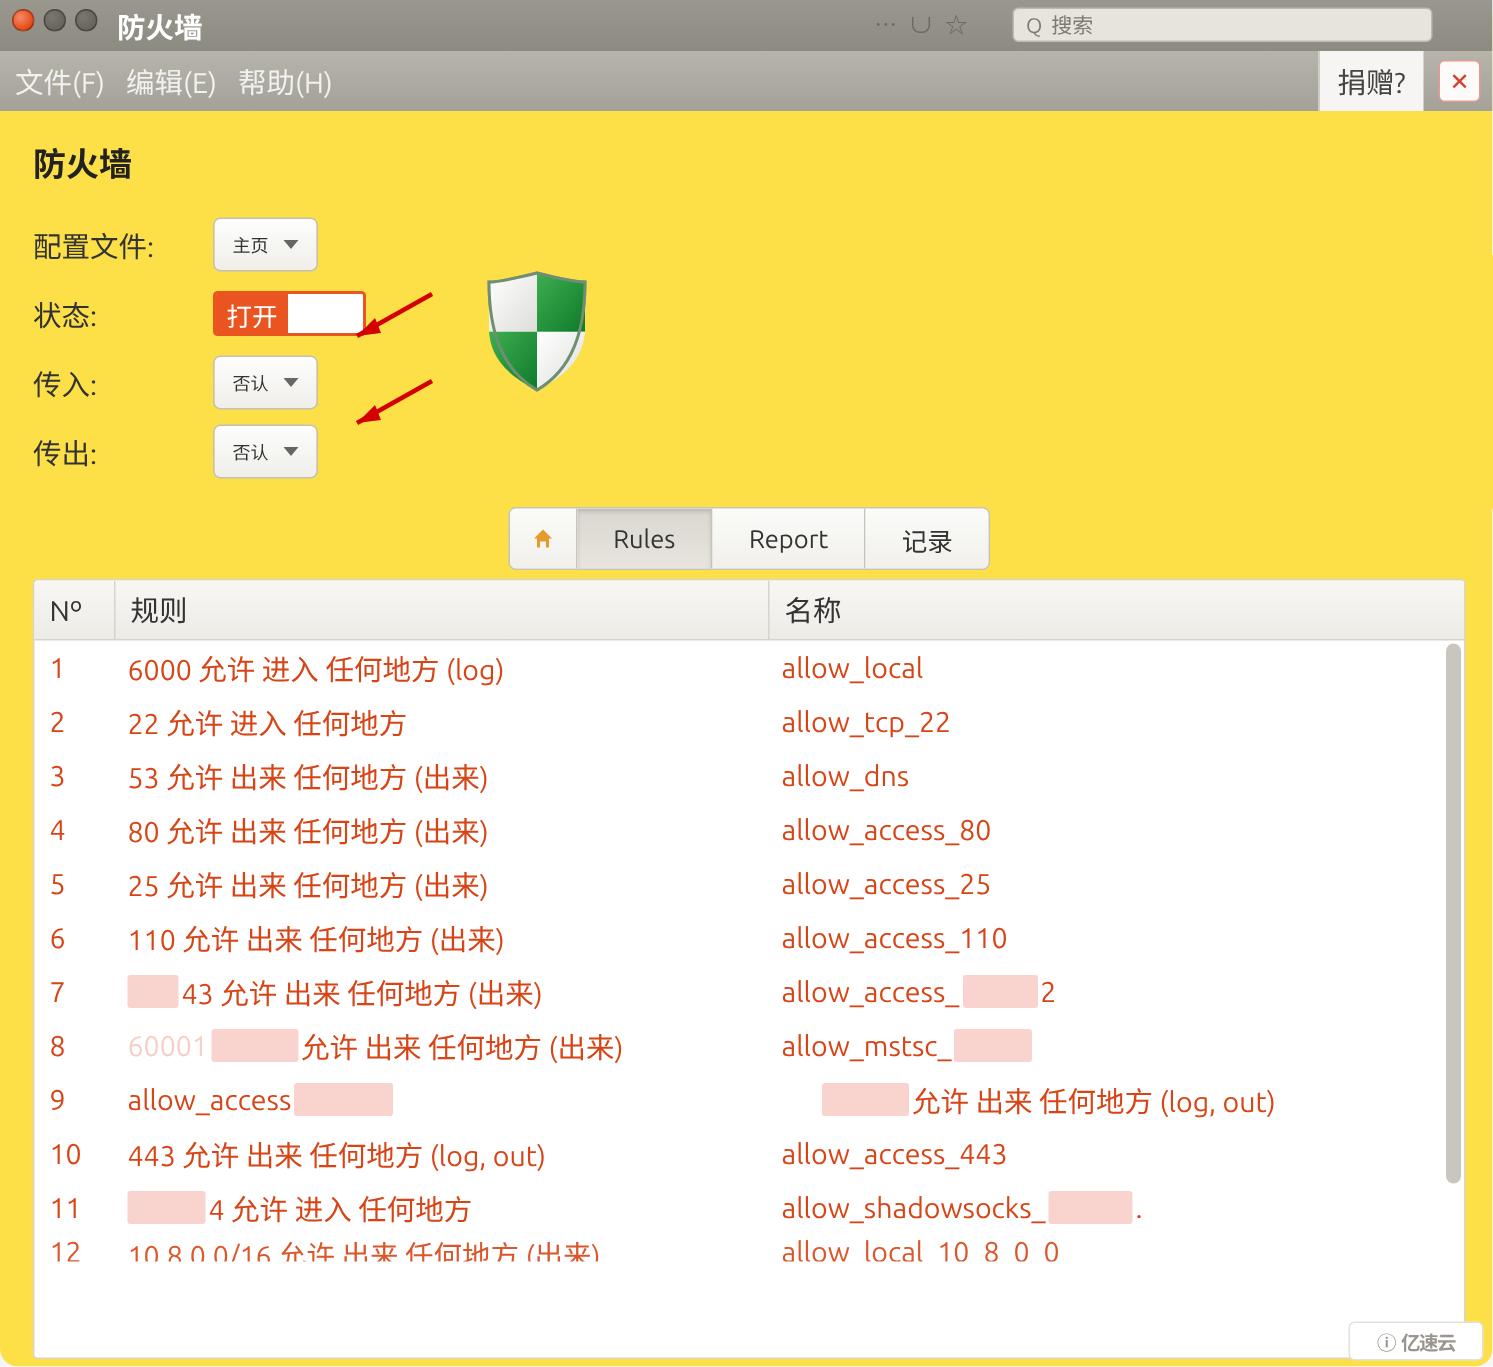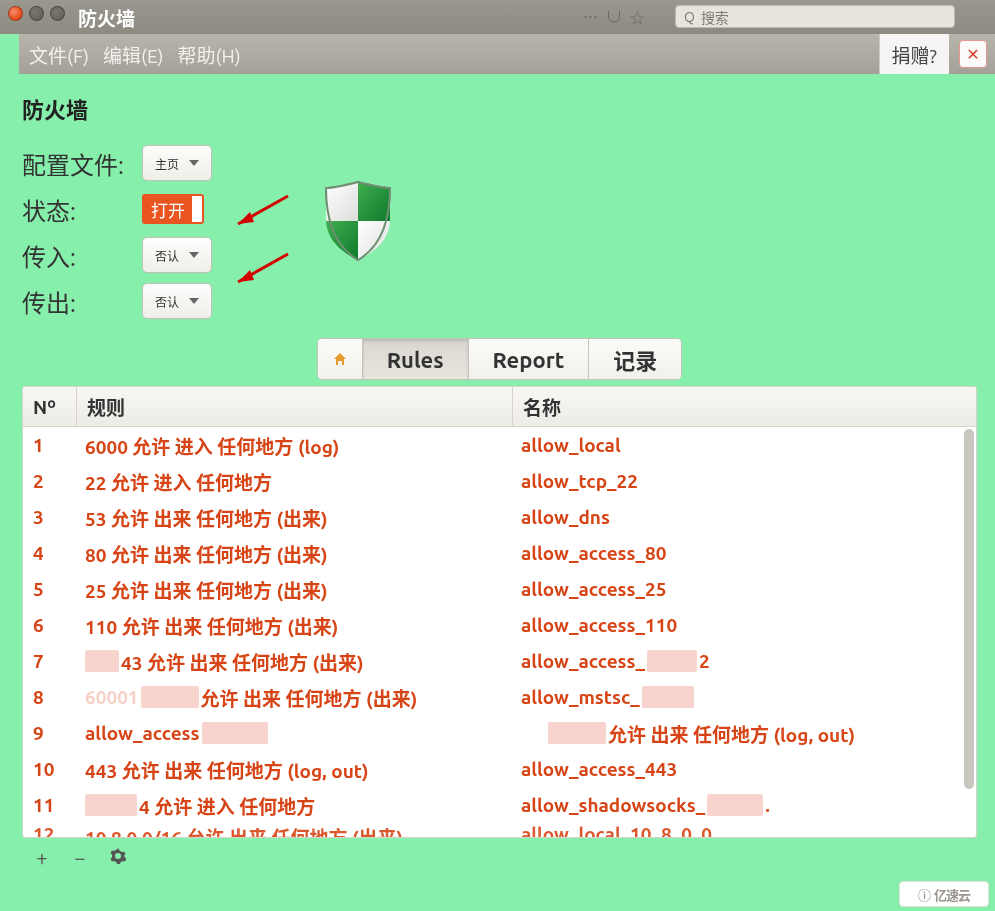--- a/index.html
+++ b/index.html
@@ -1,79 +1,79 @@
 <!DOCTYPE html>
 <html><head>
 <meta charset="utf-8">
 <style>
   * { box-sizing: border-box; }
   html, body { margin: 0; padding: 0; font-family: "Ubuntu", "Noto Sans CJK SC", "Microsoft YaHei", sans-serif; background: #f7f6f5; }
-  .window { width: 995px; height: 911px; position: relative; background: #86efac; }
+  .window { width: 995px; height: 911px; position: relative; background: #fde047; border-radius: 12px; }
 
   
   .hintbar { height: 34px; background: linear-gradient(#9a978f, #8d8a82); position: relative; }
   .hintbar .winbtns { position: absolute; left: 8px; top: 6px; display: flex; gap: 6px; }
   .winbtn { width: 15px; height: 15px; border-radius: 50%; border: 1px solid rgba(0,0,0,.3); }
   .winbtn.close { background: radial-gradient(circle at 35% 35%, #f58a6c, #e95420 60%, #c0390d); }
   .winbtn.min, .winbtn.max { background: radial-gradient(circle at 35% 35%, #7a7770, #5f5c55); }
   .hintbar .title { position: absolute; left: 78px; top: 4px; color: #fff; font-size: 19px; font-weight: 700; }
   .hintbar .rightfield {
     position: absolute; right: 40px; top: 5px; width: 280px; height: 23px;
     background: #e7e4de; border: 1px solid #bdb9b0; border-radius: 4px; display: flex; align-items: center; gap: 6px; padding: 0 8px; color: #7e7a72; font-size: 14px;
   }
   .hintbar .ldots { position: absolute; right: 350px; top: 6px; color: #6e6a63; font-size: 15px; display: flex; gap: 10px; align-items: center; }
 
   
-  .menubar { height: 40px; background: linear-gradient(#b7b4ac, #a4a199); display: flex; align-items: center; padding: 0 10px; color: #f2f1ee; font-size: 19px; gap: 14px; position: relative; margin-left: 19px; }
+  .menubar { height: 40px; background: linear-gradient(#b7b4ac, #a4a199); display: flex; align-items: center; padding: 0 10px; color: #f2f1ee; font-size: 19px; gap: 14px; position: relative; }
   .menubar .menu { cursor: default; }
   .closebtn {
     position: absolute; right: 8px; top: 6px; width: 28px; height: 28px;
     border: 1px solid #e49c92; border-radius: 4px; background: #fcfbfa;
     color: #d6402b; font-size: 16px; display: flex; align-items: center; justify-content: center;
   }
   .donate { position: absolute; right: 46px; top: 0; height: 40px; background: #f6f5f3; color: #444; font-size: 19px; padding: 6px 12px; border-left: 1px solid #cfccc5; display: flex; align-items: center; }
 
   
   .content { padding: 18px 18px 4px 22px; }
   h1.page-title { margin: 0 0 16px 0; font-size: 22px; font-weight: 700; color: #222; }
   .formrow { display: flex; align-items: center; min-height: 46px; }
-  .formrow .label { width: 120px; font-size: 24px; color: #333; }
+  .formrow .label { width: 120px; font-size: 19px; color: #333; }
   .dropdown {
     display: inline-flex; align-items: center; gap: 10px;
     height: 36px; padding: 0 12px; background: linear-gradient(#fdfdfc, #efeee9);
     border: 1px solid #c3c0b8; border-radius: 5px; font-size: 12px; color: #333;
     cursor: pointer;
   }
   .dropdown .caret { width: 0; height: 0; border-left: 5px solid transparent; border-right: 5px solid transparent; border-top: 6px solid #666; }
 
   .switch {
-    display: inline-flex; align-items: center; height: 30px; width: 62px;
+    display: inline-flex; align-items: center; height: 30px; width: 102px;
     border: 2px solid #e95420; border-radius: 3px; overflow: hidden;
     cursor: pointer; user-select: none;
   }
   .switch .on { flex: 0 0 48px; background: #e95420; color: #fff; font-size: 17px; display: flex; align-items: center; justify-content: center; height: 100%; }
   .switch .knob { flex: 1; background: #fff; height: 100%; }
 
   .shield { position: absolute; left: 320px; top: 178px; }
 
   
   .arrow { position: absolute; }
   .arrow svg line { stroke: #d40000; stroke-width: 3; }
   .arrow svg polygon { fill: #d40000; }
 
   
   .tabbar { display: flex; justify-content: center; margin-top: 14px; margin-bottom: 6px; }
   .tabgroup { display: inline-flex; border: 1px solid #c6c3bb; border-radius: 5px; overflow: hidden; height: 42px; background: #f3f2ee; }
-  .tab { padding: 0 24px; display: flex; align-items: center; font-size: 22px; color: #333; border-right: 1px solid #c6c3bb; cursor: pointer; background: linear-gradient(#fbfbf9,#f1f0eb); font-weight: bold; }
+  .tab { padding: 0 24px; display: flex; align-items: center; font-size: 17px; color: #333; border-right: 1px solid #c6c3bb; cursor: pointer; background: linear-gradient(#fbfbf9,#f1f0eb); }
   .tab:last-child { border-right: none; }
   .tab.home { padding: 0 14px; }
   .tab.active { background: linear-gradient(#d9d7d0,#e7e5de); box-shadow: inset 0 2px 3px rgba(0,0,0,.15); }
 
   
-  .tablewrap { border: 1px solid #d7d4cd; border-radius: 3px; margin: 4px 0 0 0; height: 452px; overflow: hidden; background: #fff; position: relative; font-weight: bold; }
+  .tablewrap { border: 1px solid #d7d4cd; border-radius: 3px; margin: 4px 0 0 0; height: 520px; overflow: hidden; background: #fff; position: relative; }
   .thead { display: flex; height: 40px; background: linear-gradient(#f8f7f4,#ecebe6); border-bottom: 1px solid #d7d4cd; font-size: 19px; color: #333; }
   .th { display: flex; align-items: center; padding: 0 10px; border-right: 1px solid #d7d4cd; }
   .th.num { width: 54px; }
   .th.rule { width: 436px; }
   .th.name { flex: 1; border-right: none; }
   .tbody { height: calc(100% - 40px); overflow: auto; }
   .tr { display: flex; height: 36px; align-items: center; color: #d74516; font-size: 19px; }
   .td.num { width: 54px; padding-left: 10px; color: #d74516; }
   .td.rule { width: 436px; padding-left: 8px; white-space: nowrap; overflow: hidden; text-overflow: ellipsis; display: flex; align-items: center; gap: 2px; }
   .td.name { flex: 1; padding-left: 8px; display: flex; align-items: center; gap: 2px; }

